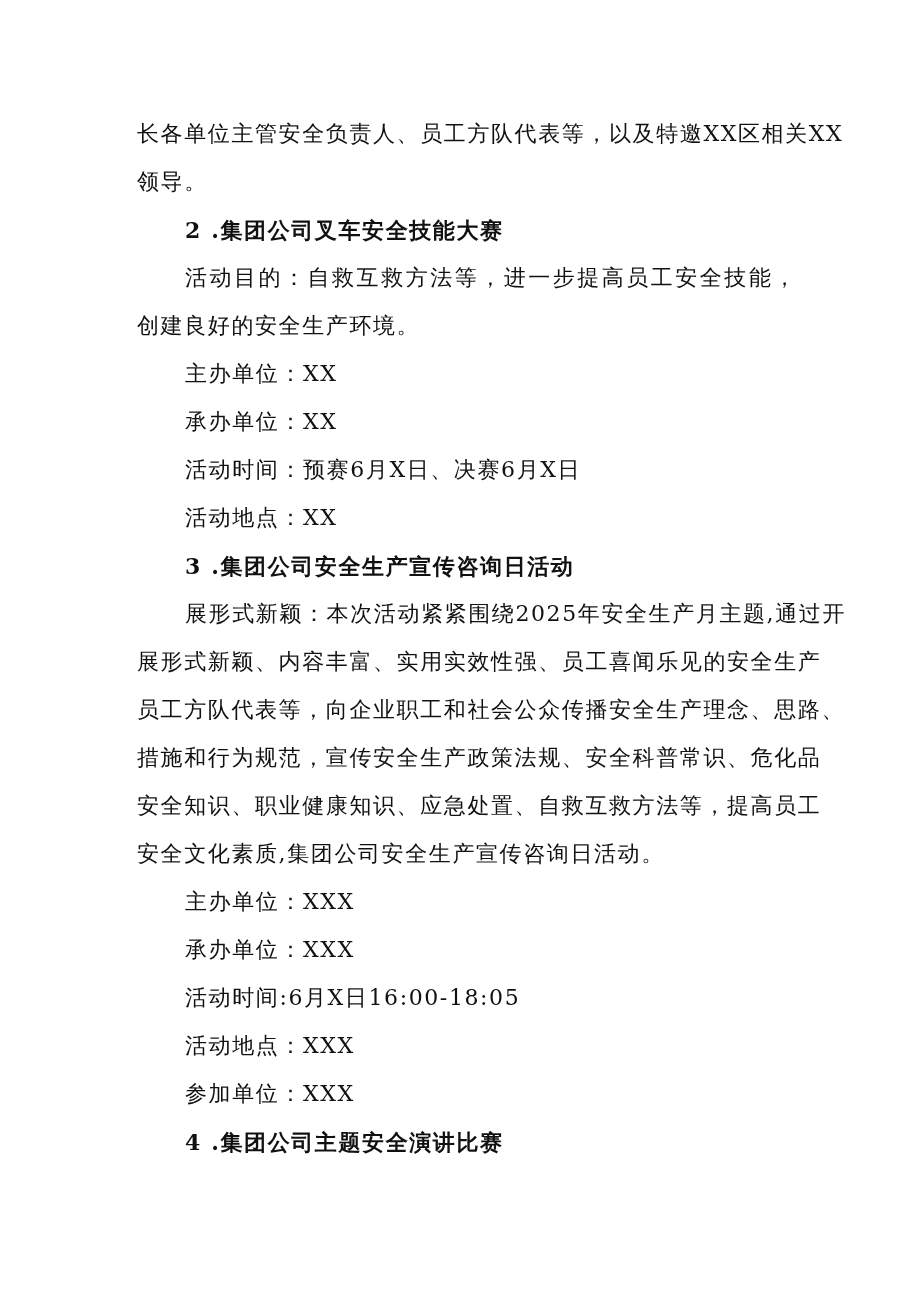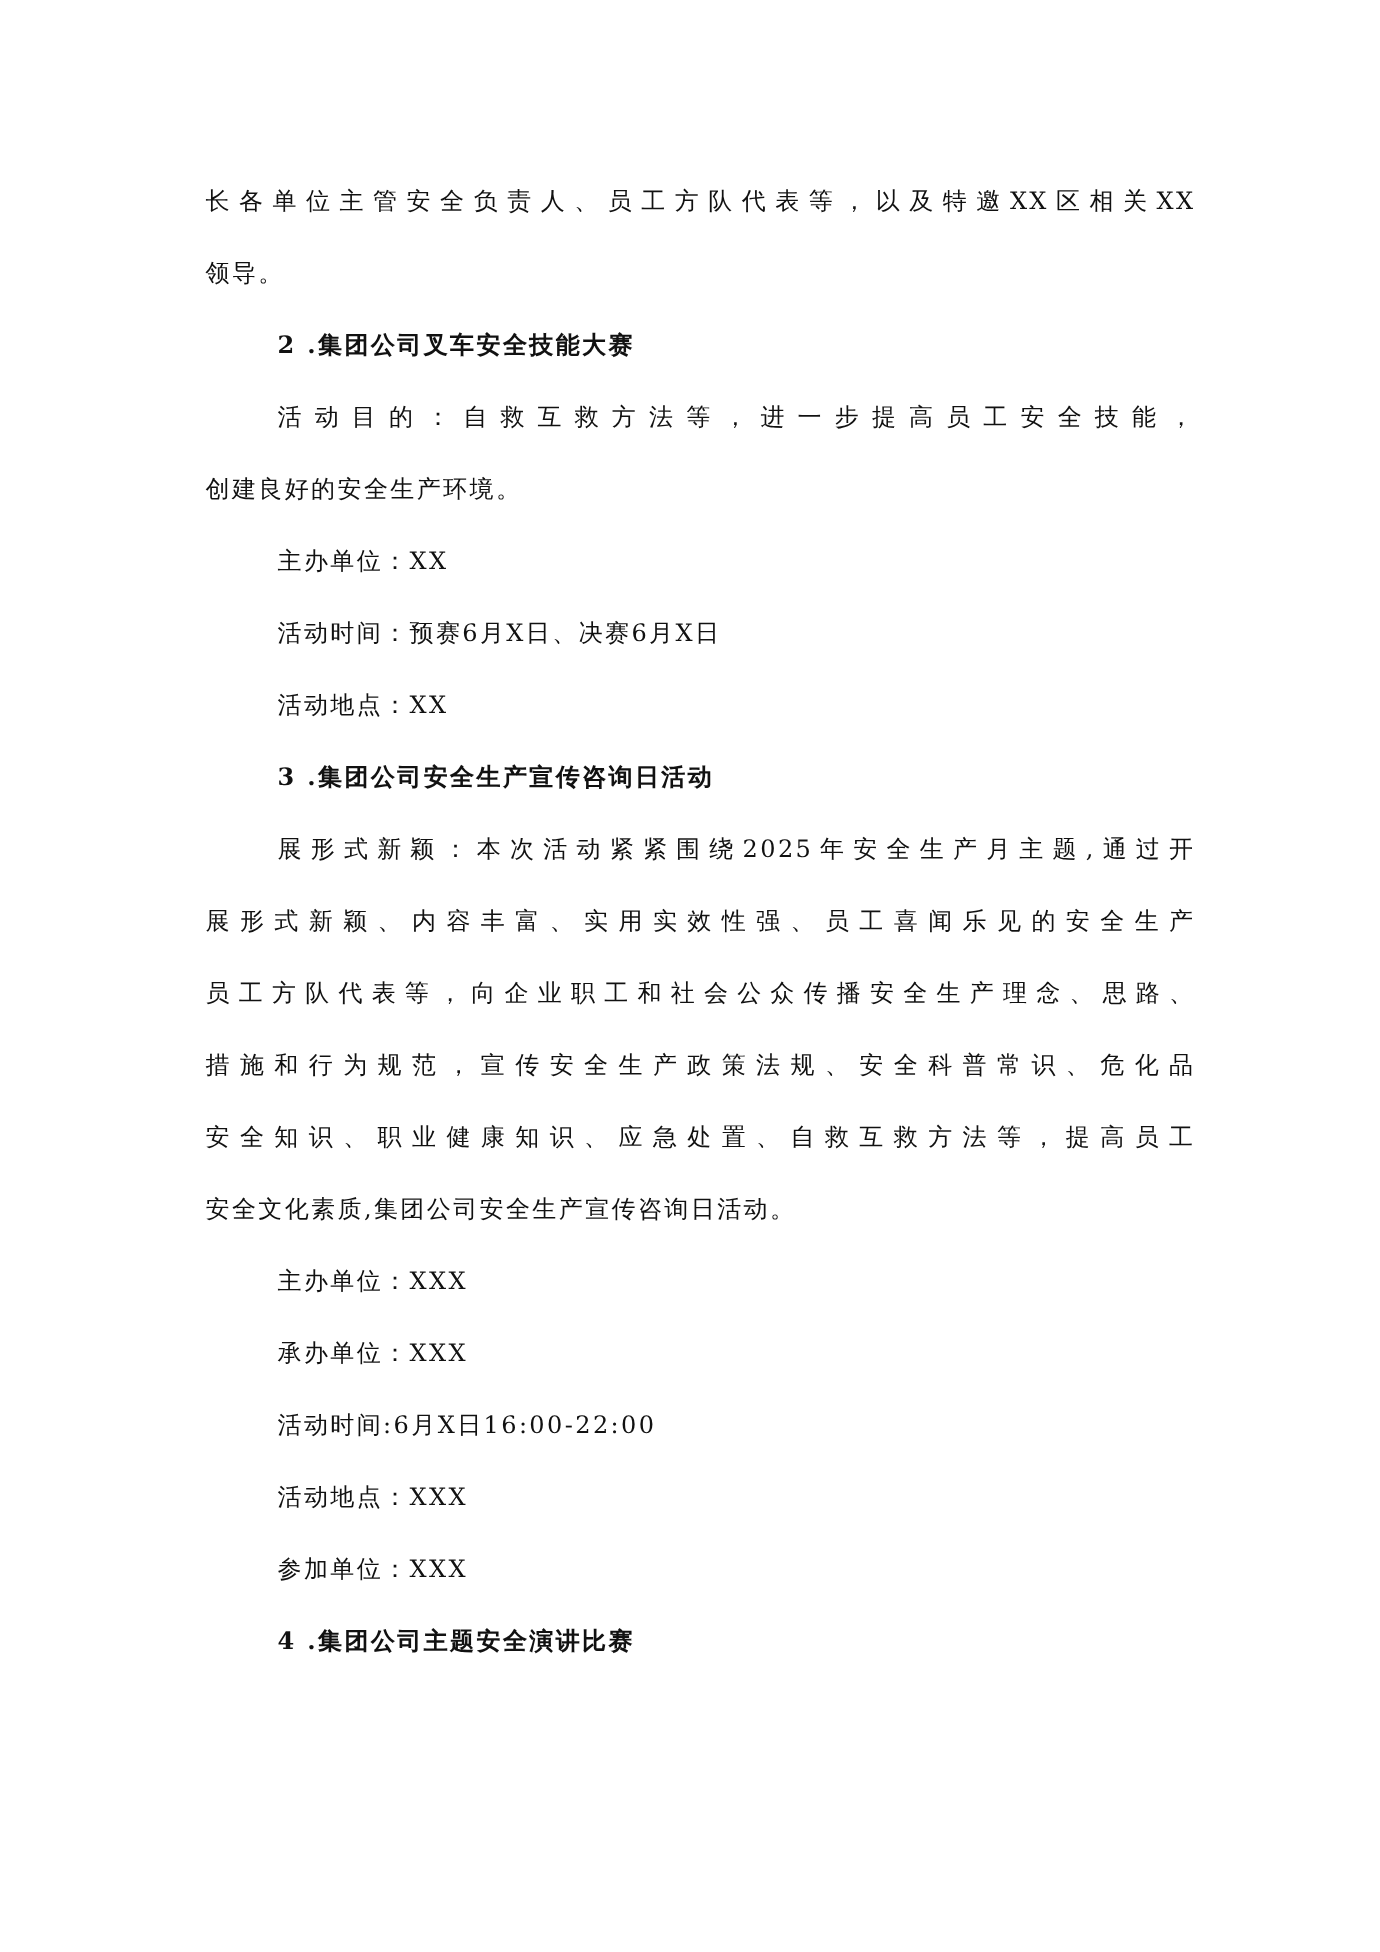--- a/index.html
+++ b/index.html
@@ -1,47 +1,48 @@
 <!DOCTYPE html>
 <html><head>
   <meta charset="utf-8">
   <style>
     html, body { margin: 0; padding: 0; background: #ffffff; }
     body { width: 920px; height: 1301px; position: relative; overflow: hidden; }
     .page {
       position: absolute; left: 137px; top: 110px; width: 660px;
       font-family: "DejaVu Serif", "Liberation Serif", serif;
-      font-size: 16px; color: #111111;
+      font-size: 22px; color: #111111;
     }
     .line { height: 48px; line-height: 48px; white-space: nowrap; letter-spacing: 1.6px; }
     .indent { padding-left: 48px; }
     .just { text-align-last: justify; text-align: justify; width: 660px; }
     .heading { padding-left: 48px; font-weight: bold; }
   </style>
 </head>
 <body>
 
 <div class="page">
   <div class="line just">长各单位主管安全负责人、员工方队代表等，以及特邀XX区相关XX</div>
   <div class="line">领导。</div>
 
   <div class="line heading">2 .集团公司叉车安全技能大赛</div>
   <div class="line indent just" style="width:612px">活动目的：自救互救方法等，进一步提高员工安全技能，</div>
   <div class="line">创建良好的安全生产环境。</div>
   <div class="line indent">主办单位：XX</div>
+  <div class="line indent">承办单位：XX</div>
   <div class="line indent">活动时间：预赛6月X日、决赛6月X日</div>
   <div class="line indent">活动地点：XX</div>
 
   <div class="line heading">3 .集团公司安全生产宣传咨询日活动</div>
   <div class="line indent just" style="width:612px">展形式新颖：本次活动紧紧围绕2025年安全生产月主题,通过开</div>
   <div class="line just">展形式新颖、内容丰富、实用实效性强、员工喜闻乐见的安全生产</div>
   <div class="line just">员工方队代表等，向企业职工和社会公众传播安全生产理念、思路、</div>
   <div class="line just">措施和行为规范，宣传安全生产政策法规、安全科普常识、危化品</div>
   <div class="line just">安全知识、职业健康知识、应急处置、自救互救方法等，提高员工</div>
   <div class="line">安全文化素质,集团公司安全生产宣传咨询日活动。</div>
   <div class="line indent">主办单位：XXX</div>
   <div class="line indent">承办单位：XXX</div>
-  <div class="line indent">活动时间:6月X日16:00-22:00</div>
+  <div class="line indent">活动时间:6月X日16:00-18:05</div>
   <div class="line indent">活动地点：XXX</div>
   <div class="line indent">参加单位：XXX</div>
 
   <div class="line heading">4 .集团公司主题安全演讲比赛</div>
 </div>
 
 </body></html>

